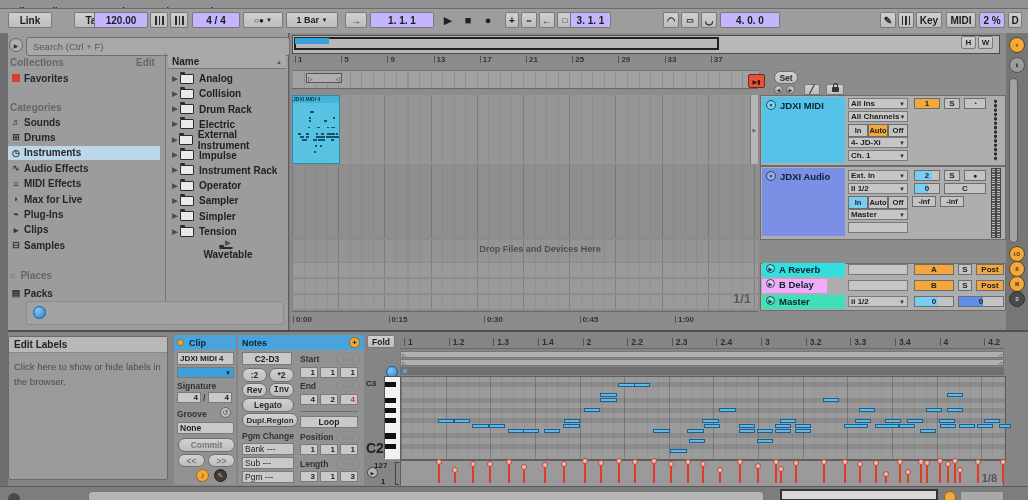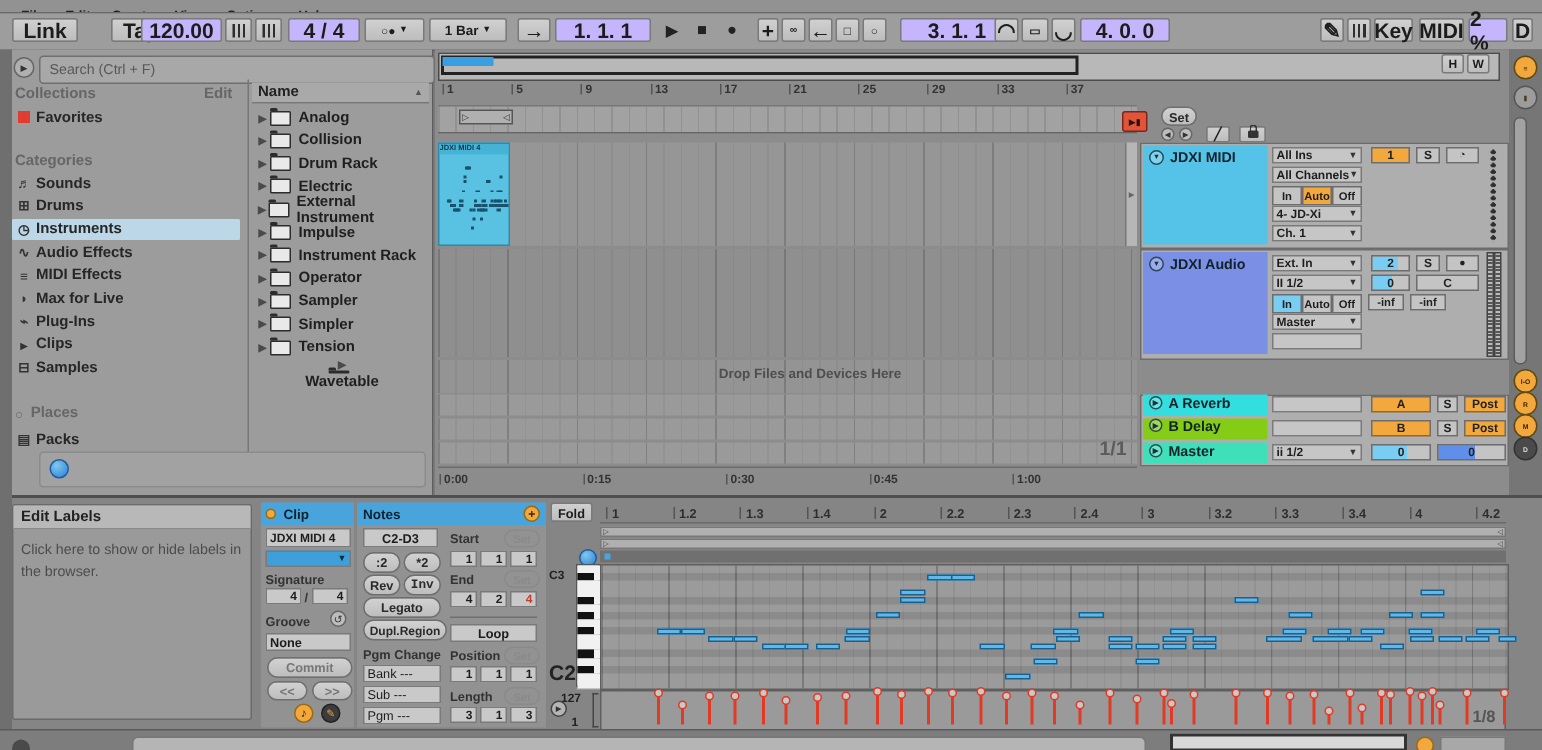--- a/index.html
+++ b/index.html
@@ -5,21 +5,21 @@
   html,body{margin:0;padding:0;background:#5a5a5a;}
   #app{position:relative;width:1028px;height:500px;overflow:hidden;background:#7b7b7b;
        font-family:"Liberation Sans",sans-serif;-webkit-font-smoothing:antialiased;color:#1e1e1e;}
   .abs{position:absolute;box-sizing:border-box;}
   
   #menubar{position:absolute;left:0;top:0;width:1028px;height:8px;background:#929292;overflow:hidden;border-bottom:1px solid #6a6a6a;}
   .menu-item{display:inline-block;font-size:9px;color:#222;margin-top:-3px;margin-left:14px;font-weight:bold;}
   
   #transport{position:absolute;left:0;top:9px;width:1028px;height:24px;background:#9d9d9d;border-bottom:1px solid #5f5f5f;}
   .tbtn,.tval{position:absolute;top:3px;height:16px;border:1px solid #7a7a7a;border-radius:2px;
-      background:linear-gradient(#d0d0d0,#bdbdbd);font-size:14px;font-weight:bold;color:#1c1c1c;
+      background:linear-gradient(#d0d0d0,#bdbdbd);font-size:10px;font-weight:bold;color:#1c1c1c;
       display:flex;align-items:center;justify-content:center;box-sizing:border-box;}
   .tval{background:#c4b5fd;}
   .ghost{position:absolute;top:3px;height:16px;display:flex;align-items:center;justify-content:center;font-size:11px;color:#222;}
   .bars{background:repeating-linear-gradient(90deg,#2e2e2e 0 1.5px,transparent 1.5px 3.5px);width:9px;height:9px;}
   
   .pill{border:1px solid #6f6f6f;border-radius:7px;background:linear-gradient(#d2d2d2,#bdbdbd);
         display:flex;align-items:center;justify-content:center;font-size:8.5px;font-weight:bold;color:#2a2a2a;}
   .field{background:#c9c9c9;border:1px solid #7a7a7a;display:flex;align-items:center;font-size:8.5px;font-weight:bold;color:#1d1d1d;box-sizing:border-box;}
   .sel{background:#c6c6c6;border:1px solid #7a7a7a;display:flex;align-items:center;font-size:8px;font-weight:bold;color:#1d1d1d;padding:0 2px;box-sizing:border-box;overflow:hidden;white-space:nowrap;}
   .sel .car{margin-left:auto;font-size:6px;color:#333;}
@@ -118,21 +118,21 @@
     <div class="tbtn" style="left:345px;width:22px;">→</div>
     <div class="tval" style="left:370px;width:64px;">1. 1. 1</div>
     <div class="ghost" style="left:440px;width:16px;">▶</div>
     <div class="ghost" style="left:460px;width:16px;">■</div>
     <div class="ghost" style="left:480px;width:16px;">●</div>
     <div class="tbtn" style="left:505px;width:14px;">+</div>
     <div class="tbtn" style="left:521px;width:16px;font-size:7px;">∞</div>
     <div class="tbtn" style="left:539px;width:16px;">←</div>
     <div class="tbtn" style="left:557px;width:16px;font-size:8px;">□</div>
     <div class="tbtn" style="left:575px;width:16px;font-size:8px;">○</div>
-    <div class="tval" style="left:600px;width:76px;">3. 1. 1</div>
+    <div class="tval" style="left:570px;width:41px;">3. 1. 1</div>
     <div class="tbtn" style="left:663px;width:16px;">◠</div>
     <div class="tbtn" style="left:681px;width:18px;font-size:8px;">▭</div>
     <div class="tbtn" style="left:701px;width:16px;">◡</div>
     <div class="tval" style="left:720px;width:60px;">4. 0. 0</div>
     <div class="tbtn" style="left:880px;width:16px;">✎</div>
     <div class="tbtn" style="left:898px;width:16px;">
         <span class="bars"></span>
       </div>
     <div class="tbtn" style="left:916px;width:26px;">Key</div>
     <div class="tbtn" style="left:946px;width:30px;">MIDI</div>
@@ -439,21 +439,21 @@
     <div class="hdrbg" style="top:230px;height:46px;"></div>
     <div class="tname" style="left:472px;top:230px;width:83px;height:14px;background:#33dede;padding-top:1px;">
         <span class="cir" style="width:9px;height:9px;">▶</span>
         <span>A Reverb</span>
       </div>
     <div class="sel" style="position:absolute;left:558px;top:231px;width:60px;height:11px;"></div>
     <div class="mbtn orange" style="left:624px;top:231px;width:40px;">A</div>
     <div class="mbtn" style="left:668px;top:231px;width:14px;">S</div>
     <div class="mbtn orange" style="left:686px;top:231px;width:28px;">Post</div>
 
-    <div class="tname" style="left:472px;top:246px;width:83px;height:14px;background:#84cc16;padding-top:0;">
+    <div class="tname" style="left:472px;top:246px;width:65px;height:14px;background:#f0abfc;padding-top:0;">
         <span class="cir" style="width:9px;height:9px;">▶</span>
         <span>B Delay</span>
       </div>
     <div class="sel" style="position:absolute;left:558px;top:247px;width:60px;height:11px;"></div>
     <div class="mbtn orange" style="left:624px;top:247px;width:40px;">B</div>
     <div class="mbtn" style="left:668px;top:247px;width:14px;">S</div>
     <div class="mbtn orange" style="left:686px;top:247px;width:28px;">Post</div>
 
     <div class="tname" style="left:472px;top:262px;width:83px;height:14px;background:#3fdfba;padding-top:1px;">
         <span class="cir" style="width:9px;height:9px;">▶</span>

